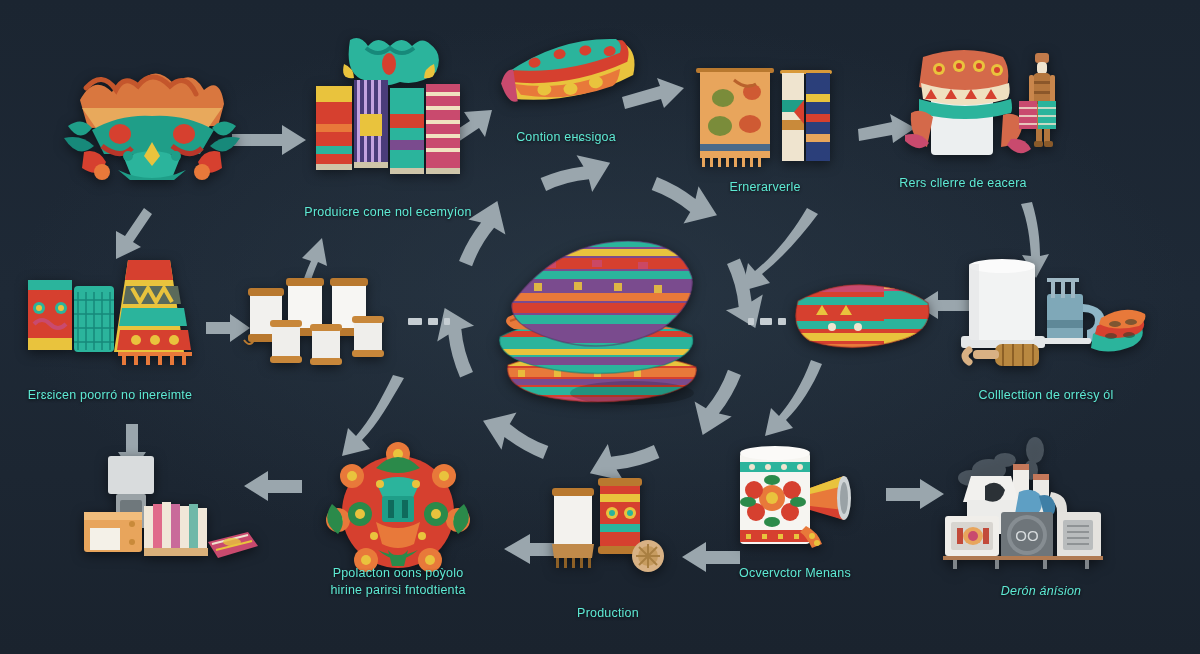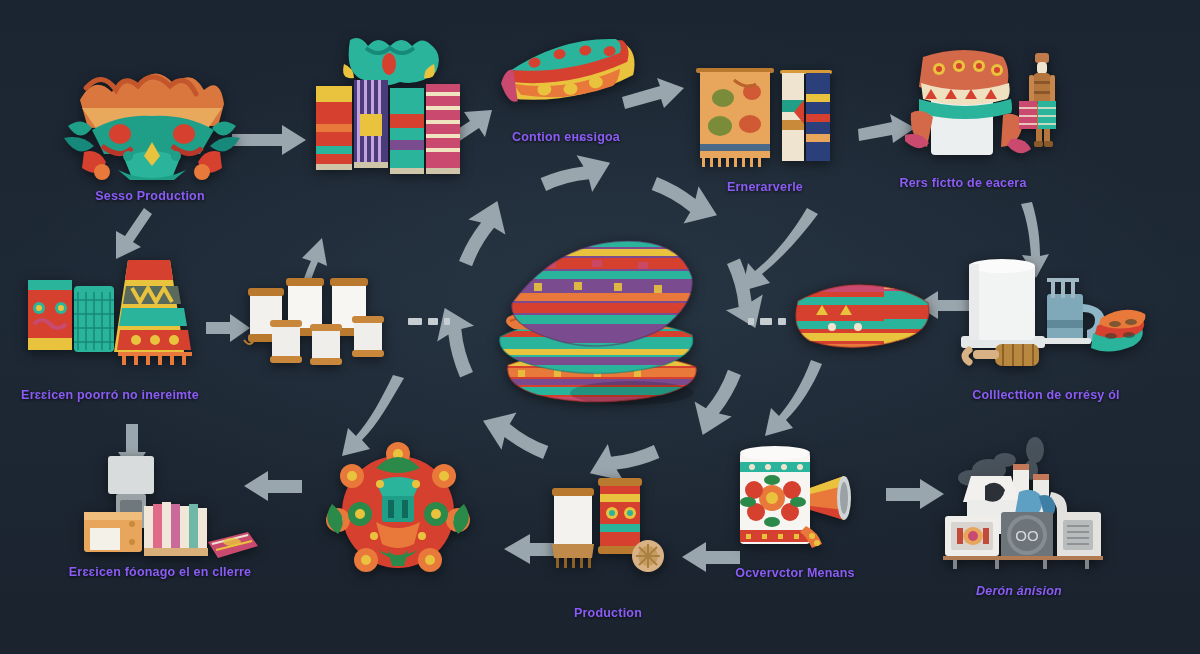--- a/index.html
+++ b/index.html
@@ -11,25 +11,24 @@
   
   #stage::before{
     content:"";position:absolute;inset:0;
     background:
       radial-gradient(ellipse 70% 60% at 50% 45%, rgba(46,62,76,.55) 0%, rgba(29,40,51,0) 70%),
       linear-gradient(180deg,#1b2531 0%, #1e2936 45%, #1a232e 100%);
     pointer-events:none;
   }
   .node{position:absolute;}
   .label{
-    position:absolute;color:#8b5cf6;font-size:12.5px;letter-spacing:.2px;
+    position:absolute;color:#5eead4;font-size:12.5px;letter-spacing:.2px;
     text-align:center;white-space:nowrap;
     text-shadow:0 1px 3px rgba(0,0,0,.75);
     font-family:"Liberation Sans",sans-serif;
-    font-weight:bold;
   }
   .label.two{white-space:normal;line-height:1.35;}
   .label.it{font-style:italic;}
 
   svg.arrows{position:absolute;left:0;top:0;width:1200px;height:654px;pointer-events:none;}
 
   
   .motif{filter:drop-shadow(0 3px 6px rgba(0,0,0,.5));}
 </style>
 </head>
@@ -776,24 +775,24 @@
       <rect x="8" y="126" width="160" height="4" fill="#b07a52"></rect>
       <g fill="#7f858a">
         <rect x="18" y="130" width="4" height="9"></rect>
           <rect x="60" y="130" width="4" height="9"></rect>
         <rect x="108" y="130" width="4" height="9"></rect>
           <rect x="150" y="130" width="4" height="9"></rect>
       </g>
     </g>
   </svg>
 
-  <div class="label" style="left:0;top:189px;width:300px">Sesso Production</div>
+  <div class="label" style="left:238px;top:205px;width:300px">Produicre cone nol ecemyíon</div>
   <div class="label" style="left:466px;top:130px;width:200px">Contion eʜɕsigoa</div>
   <div class="label" style="left:665px;top:180px;width:200px">Ernerarverle</div>
-  <div class="label" style="left:853px;top:176px;width:220px">Rers fictto de eacera</div>
+  <div class="label" style="left:853px;top:176px;width:220px">Rers cllerre de eacera</div>
   <div class="label" style="left:0;top:388px;width:220px">Erɛɛicen poorró no inereimte</div>
   <div class="label" style="left:936px;top:388px;width:220px">Colllecttion de orrésy ól</div>
-  <div class="label" style="left:40px;top:565px;width:240px">Erɛɛicen fóonago el en cllerre</div>
+  <div class="label two" style="left:303px;top:565px;width:190px">Ppolacton oons poỳolo<br>hirine parirsi fntodtienta</div>
   <div class="label" style="left:528px;top:606px;width:160px">Production</div>
   <div class="label" style="left:695px;top:566px;width:200px">Ocvervctor Menans</div>
-  <div class="label it" style="left:939px;top:584px;width:160px">Derón ánísion</div>
+  <div class="label it" style="left:961px;top:584px;width:160px">Derón ánísion</div>
 
 </div>
 
 </body></html>

